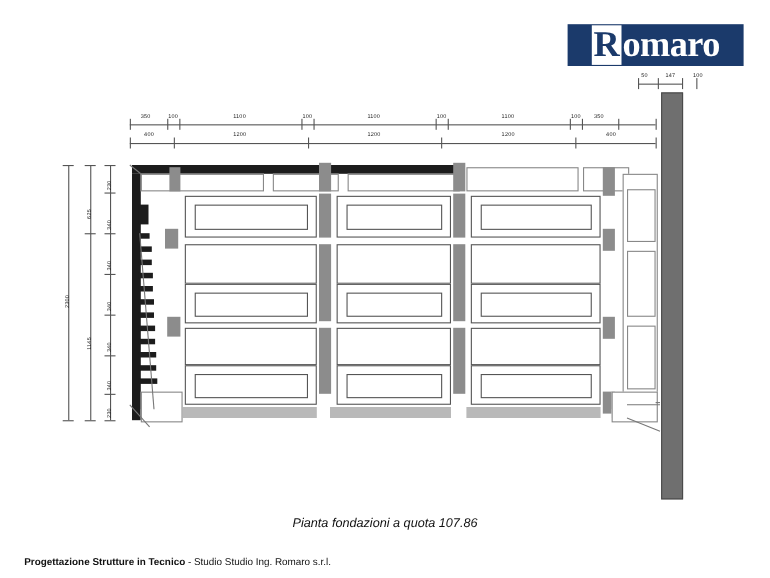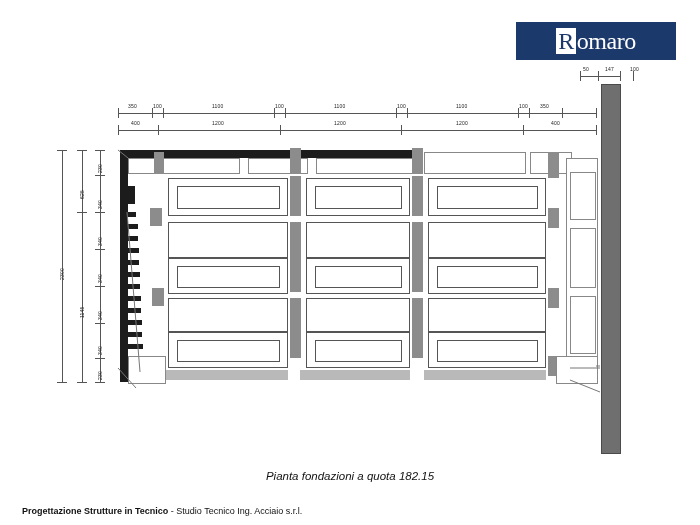--- a/index.html
+++ b/index.html
@@ -22,22 +22,22 @@
     top: 22px;
     width: 160px;
     height: 38px;
     background: #1b3a6b;
     display: flex;
     align-items: center;
     justify-content: center;
   }
   #logo .logo-text {
     color: #ffffff;
-    font-size: 24px;
-    font-weight: normal;
+    font-size: 33px;
+    font-weight: bold;
     letter-spacing: -0.5px;
     line-height: 1;
     font-family: "Liberation Serif", serif;
   }
   #logo .logo-text .cap {
     background: #ffffff;
     color: #1b3a6b;
     padding: 0 2px;
     margin-right: 1px;
   }
@@ -317,15 +317,15 @@
     <line x1="127" y1="212" x2="140" y2="372" stroke="#777777" stroke-width="1"></line>
     <line x1="118" y1="368" x2="136" y2="388" stroke="#777777" stroke-width="1"></line>
     <line x1="596" y1="366" x2="600" y2="366" stroke="#777777" stroke-width="1"></line>
     <line x1="570" y1="380" x2="600" y2="392" stroke="#777777" stroke-width="1"></line>
     <line x1="570" y1="368" x2="600" y2="368" stroke="#777777" stroke-width="1"></line>
     <line x1="118" y1="150" x2="128" y2="158" stroke="#777777" stroke-width="1"></line>
   </svg>
 
 </div>
 
-<div id="caption">Pianta fondazioni a quota 182.15</div>
-
-<div id="footer"><span class="strong">Progettazione Strutture in Tecnico</span><span> - Studio Tecnico Ing. Acciaio s.r.l.</span></div>
+<div id="caption">Pianta fondazioni a quota 107.86</div>
+
+<div id="footer"><span class="strong">Progettazione Strutture in Tecnico</span><span> - Studio Studio Ing. Romaro s.r.l.</span></div>
 
 </body></html>

